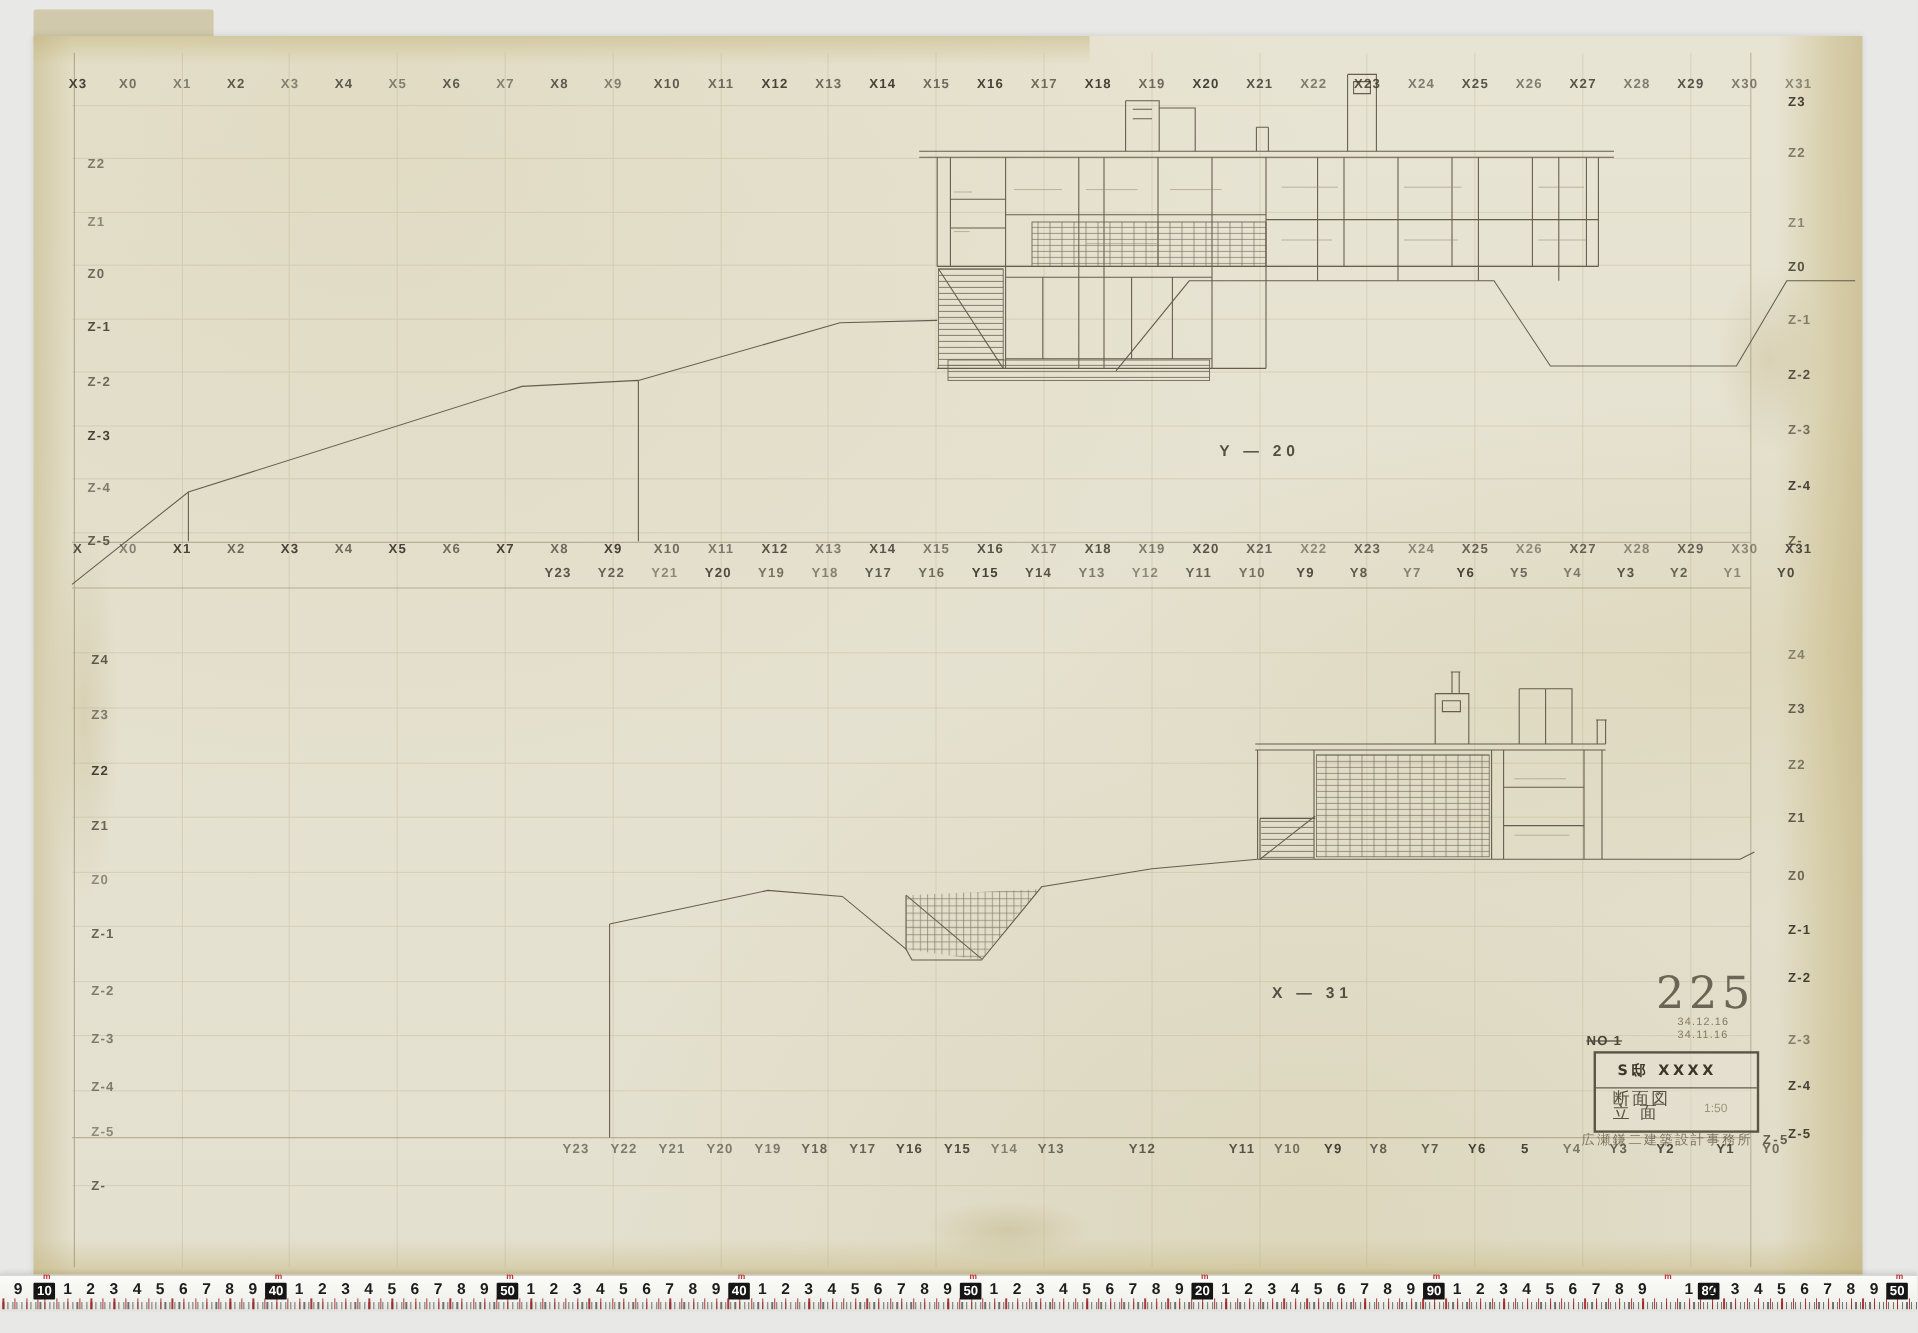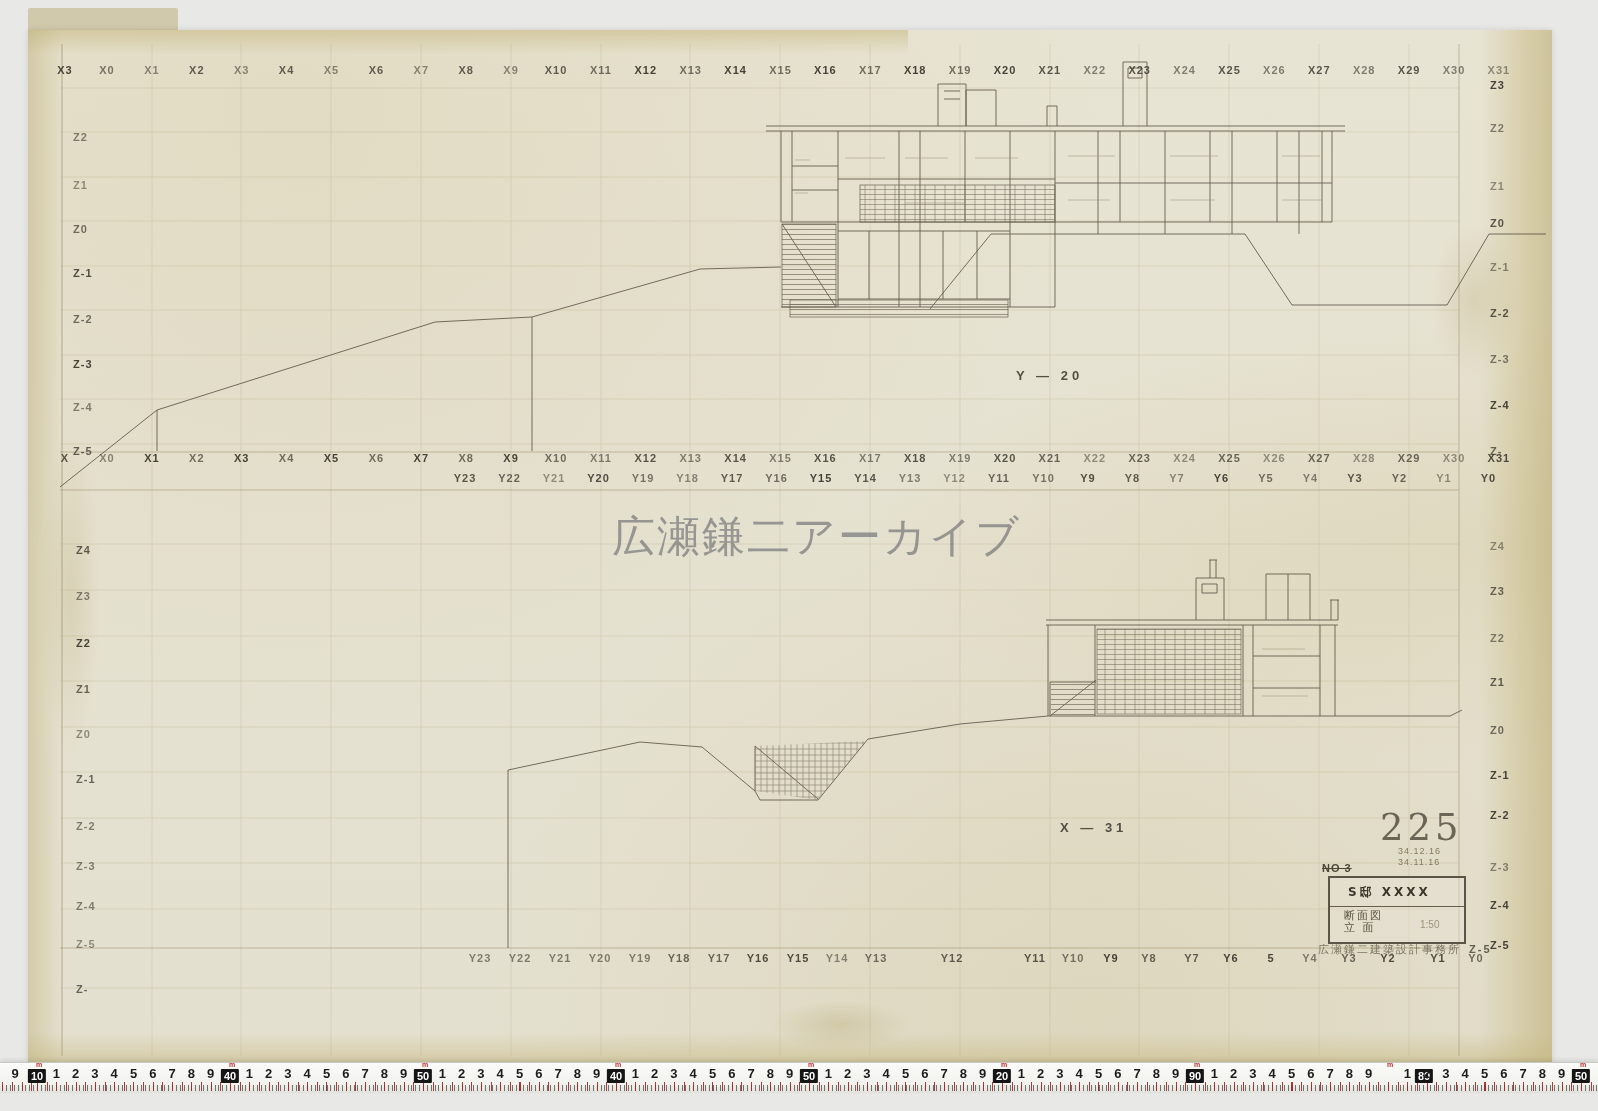--- a/index.html
+++ b/index.html
@@ -47,21 +47,21 @@
   .stamp-dates{position:absolute;left:1398px;top:846px;font-size:9px;color:#7c6f52;line-height:11px;
              letter-spacing:1px;opacity:.9;}
   .stamp-no{position:absolute;left:1322px;top:862px;font-size:11px;font-weight:bold;color:#3c362a;
              text-decoration:line-through;letter-spacing:1px;opacity:.9;}
   .stamp-box{position:absolute;left:1328px;top:876px;width:134px;height:64px;
              border:2px solid rgba(56,50,38,.8);background:rgba(232,228,214,.4);}
   .stamp-box-top{height:28px;border-bottom:1px solid rgba(56,50,38,.75);display:flex;align-items:center;
              padding-left:18px;font-size:12px;font-weight:bold;color:#3c362a;letter-spacing:3px;
              font-family:"DejaVu Sans",sans-serif;}
   .stamp-box-bottom{display:flex;height:34px;}
-  .stamp-type{flex:1;padding:3px 0 0 14px;font-size:11px;color:#4a4334;line-height:12px;
+  .stamp-type{flex:1;padding:3px 0 0 14px;font-size:14px;color:#4a4334;line-height:12px;
              letter-spacing:2px;font-family:"DejaVu Sans",sans-serif;opacity:.9;}
   .stamp-scale{width:44px;padding-top:12px;font-size:10px;color:#8b8066;opacity:.8;}
   .stamp-office{position:absolute;left:1318px;top:942px;font-size:11px;color:#5c5343;letter-spacing:2px;
              font-family:"DejaVu Sans",sans-serif;opacity:.75;white-space:nowrap;}
   .stamp-z{margin-left:8px;font-family:"Liberation Sans",sans-serif;font-weight:bold;color:#37332a;}
   
   .ruler{position:absolute;left:0;top:1062px;width:1598px;height:30px;
          background:linear-gradient(180deg,#fbfbf9 0%,#f1f1ed 70%,#e2e2dc 100%);
          border-top:1px solid #c9c9c4;box-shadow:0 -2px 4px rgba(0,0,0,.10);}
   .ruler-ticks{position:absolute;left:0;bottom:2px;height:9px;width:100%;
@@ -301,31 +301,30 @@
       <span class="glabel side" style="left: 1490px; top: 632px; opacity: 0.59;">Z2</span>
       <span class="glabel side" style="left: 1490px; top: 676px; opacity: 0.77;">Z1</span>
       <span class="glabel side" style="left: 1490px; top: 724px; opacity: 0.68;">Z0</span>
       <span class="glabel side" style="left: 1490px; top: 769px; opacity: 0.91;">Z-1</span>
       <span class="glabel side" style="left: 1490px; top: 809px; opacity: 0.91;">Z-2</span>
       <span class="glabel side" style="left: 1490px; top: 861px; opacity: 0.55;">Z-3</span>
       <span class="glabel side" style="left: 1490px; top: 899px; opacity: 0.91;">Z-4</span>
       <span class="glabel side" style="left: 1490px; top: 939px; opacity: 0.91;">Z-5</span>
     </div>
 
-  <div class="watermark">広瀬鎌二アーカイブ</div>
 
   <div class="section-label" style="left:1016px;top:368px;">Y — 20</div>
   <div class="section-label" style="left:1060px;top:820px;">X — 31</div>
 
   <div class="sheet-number">225</div>
   <div class="stamp-dates">
     <div>34.12.16</div>
     <div>34.11.16</div>
   </div>
-  <div class="stamp-no">NO 3</div>
+  <div class="stamp-no">NO 1</div>
   <div class="stamp-box">
     <div class="stamp-box-top">S邸 XXXX</div>
     <div class="stamp-box-bottom">
       <div class="stamp-type">
         <div>断面図</div>
         <div>立 面</div>
       </div>
       <div class="stamp-scale">1:50</div>
     </div>
   </div>

